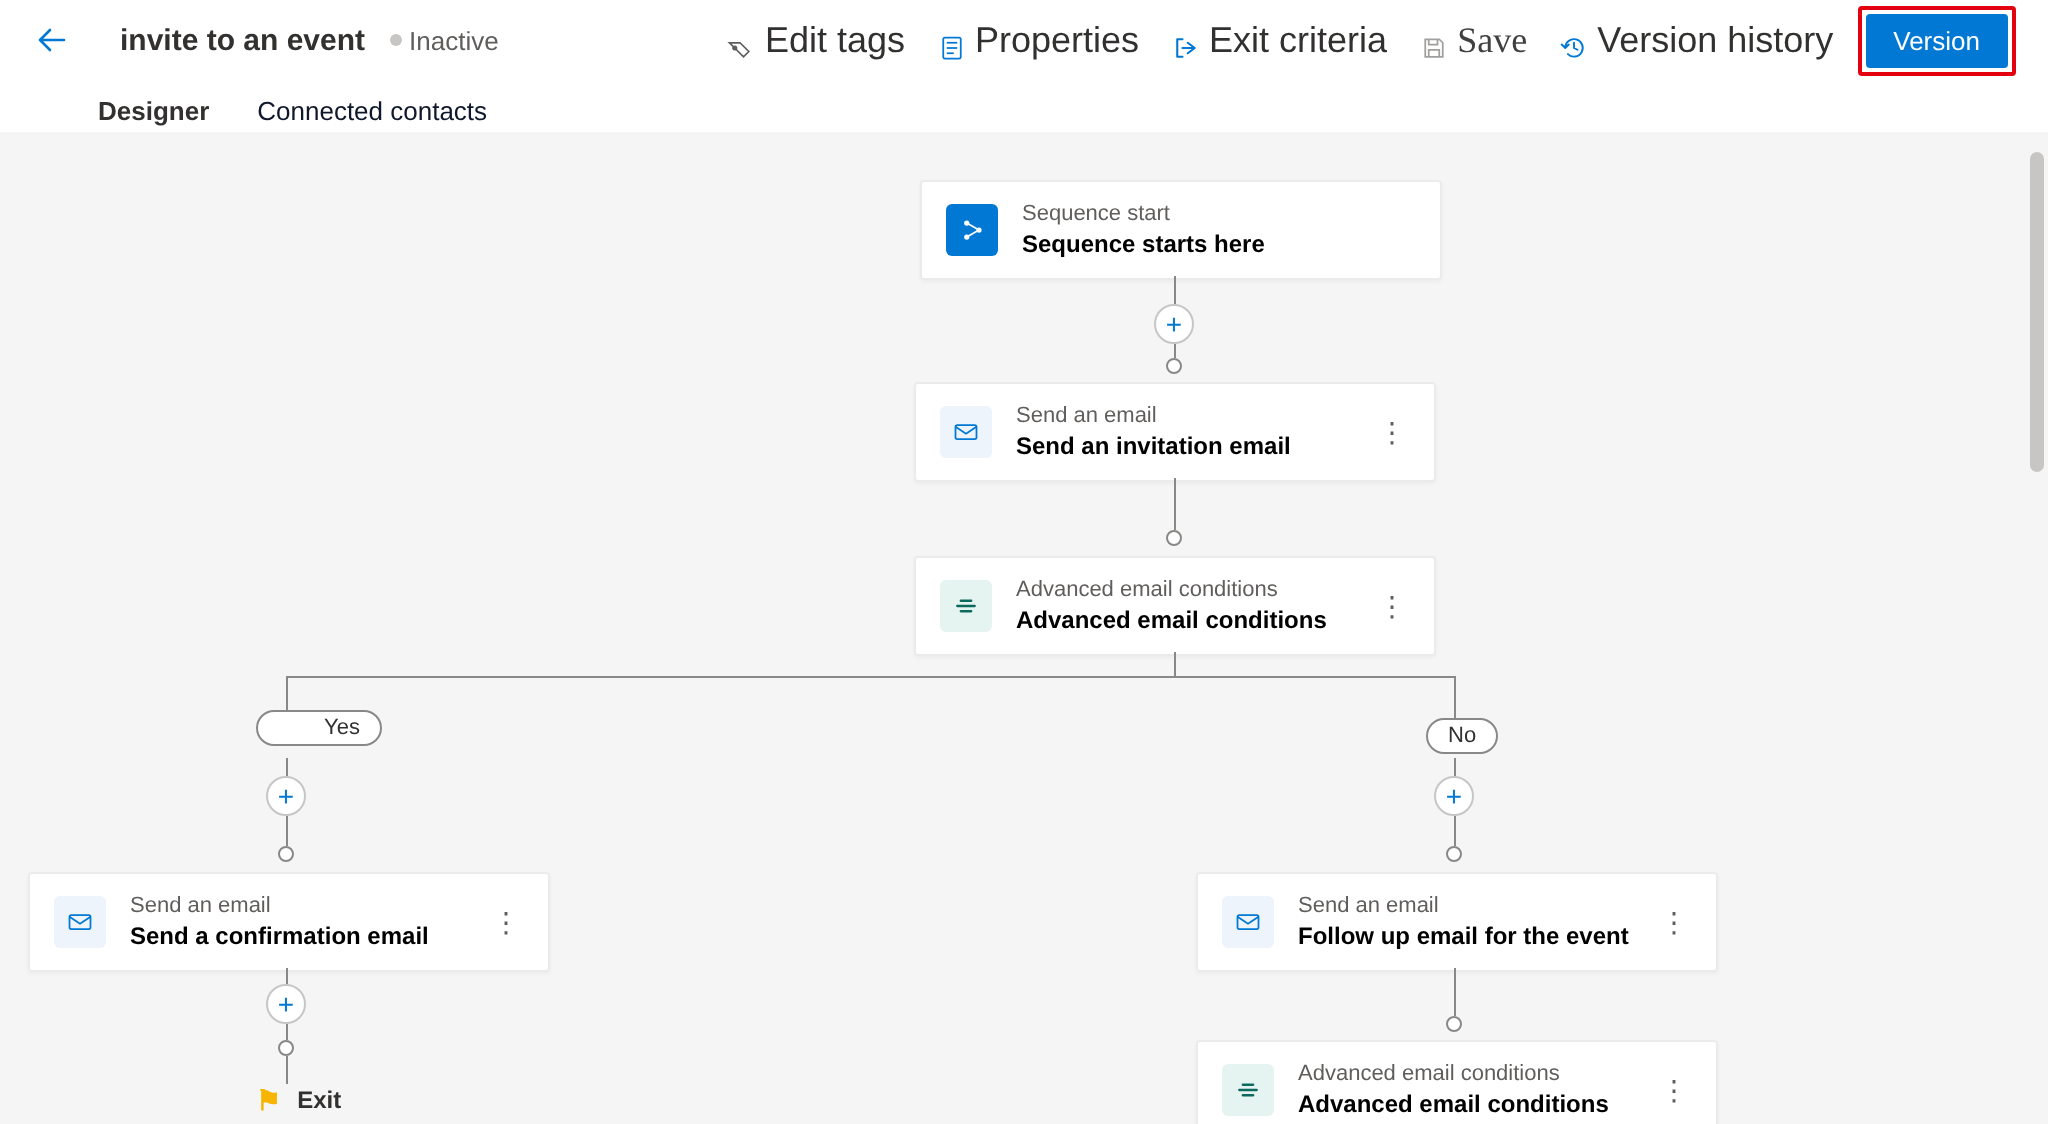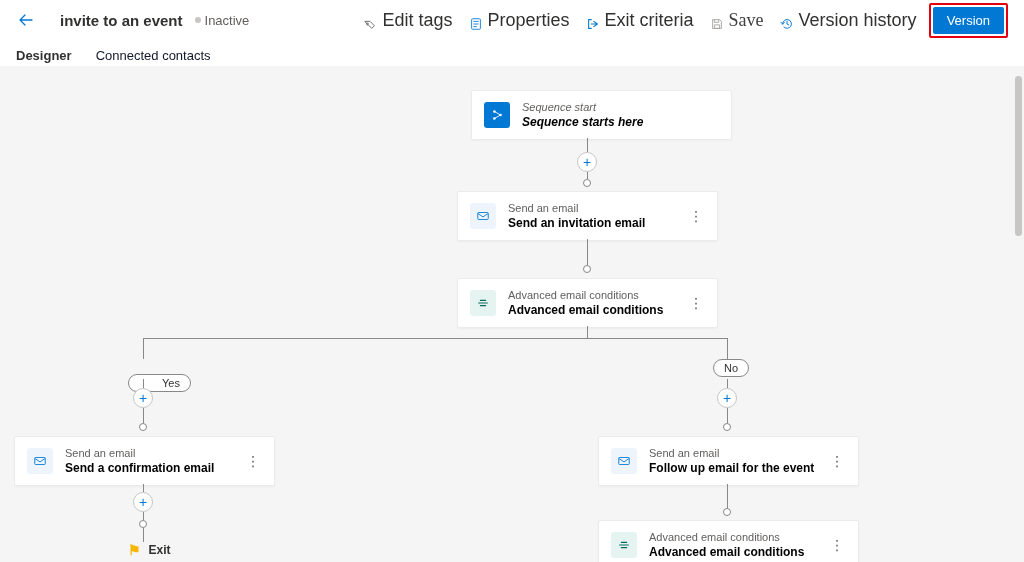--- a/index.html
+++ b/index.html
@@ -10,21 +10,21 @@
   .title { margin-left: 24px; font-size: 15px; font-weight: 600; }
   .status-dot { width:6px; height:6px; border-radius:50%; background:#c8c6c4; display:inline-block; margin:0 4px 0 12px; }
   .status-text { color:#605e5c; font-size:13px; }
   .spacer { flex:1; }
   .cmd { display:flex; align-items:flex-end; gap:5px; padding:5px 8px; cursor:pointer; color:#323130; font-size:18px; }
   .cmd.disabled { color:#404040;font-family:Liberation Serif, serif; }
   .cmd .ic { width:14px; height:14px; display:flex; align-items:center; justify-content:center; }
   .activate-wrap { border:2px solid #e3000f; padding:2px; margin-left:4px; border-radius:2px; }
   .activate-btn { background:#0078d4; color:#fff; padding:6px 14px; font-size:13px; cursor:pointer; border:none; border-radius:2px; }
   
-  .tabs { display:flex; padding:0 16px; border-bottom:6px solid #000000; gap:24px; }
+  .tabs { display:flex; padding:0 16px; border-bottom:6px solid #000000; gap:24px;margin-left:33px; }
   .tab { padding:8px 0 10px 0; cursor:pointer; font-size:13px; color:#0f172a; position:relative; }
   .tab.active { color:#323130; font-weight:600; }
   .tab.active::after { content:""; position:absolute; bottom:-1px; left:0; right:0; height:2px; background:#0078d4; }
   
   .canvas { position:absolute; top:66px; left:0; right:0; bottom:0; background:#f5f5f5; overflow:hidden; }
   .scroll-track { position:absolute; right:2px; top:10px; bottom:10px; width:8px; }
   .scroll-thumb { position:absolute; right:0; top:0; width:7px; height:160px; background:#c8c6c4; border-radius:4px; }
   
   .node { position:absolute; background:#fff; border:1px solid #edebe9; border-radius:2px; display:flex; align-items:center; padding:10px 12px; box-shadow:0 1px 2px rgba(0,0,0,0.04); }
   .node-icon { width:26px; height:26px; border-radius:3px; display:flex; align-items:center; justify-content:center; flex-shrink:0; margin-right:12px; }
@@ -110,21 +110,21 @@
 <div class="tabs">
   <div class="tab active">Designer</div>
   <div class="tab">Connected contacts</div>
 </div>
 
 <div class="canvas">
   <div class="scroll-track">
     <div class="scroll-thumb"></div>
   </div>
 
-  <div class="node" style="left:471px; top:24px; width:261px;font-style:italic;">
+  <div class="node" style="left:460px; top:24px; width:261px;">
     <div class="node-icon ni-blue">
       <svg width="14" height="14" viewBox="0 0 16 16">
           <circle cx="5" cy="4" r="1.5" fill="#fff"></circle>
           <circle cx="5" cy="12" r="1.5" fill="#fff"></circle>
           <circle cx="12" cy="8" r="1.5" fill="#fff"></circle>
           <path d="M5 4 L12 8 L5 12" stroke="#fff" stroke-width="1" fill="none"></path>
         </svg>
     </div>
     <div class="node-text">
       <div class="node-type">Sequence start</div>
@@ -163,21 +163,21 @@
       <div class="node-title">Advanced email conditions</div>
     </div>
     <div class="node-more">⋮</div>
   </div>
 
   <div class="line-v" style="left:587px; top:260px; height:12px;"></div>
   <div class="line-h" style="left:143px; top:272px; width:585px;"></div>
   <div class="line-v" style="left:143px; top:272px; height:21px;"></div>
   <div class="line-v" style="left:727px; top:272px; height:21px;"></div>
 
-  <div class="pill" style="left:128px; top:308px;padding-left:33px;">Yes</div>
+  <div class="pill" style="left:128px; top:289px;padding-left:33px;">Yes</div>
   <div class="line-v" style="left:143px; top:313px; height:9px;"></div>
   <div class="add-btn" style="left:133px; top:322px;">+</div>
   <div class="line-v" style="left:143px; top:342px; height:15px;"></div>
   <div class="dot" style="left:139px; top:357px;"></div>
 
   <div class="pill" style="left:713px; top:293px;">No</div>
   <div class="line-v" style="left:727px; top:313px; height:9px;"></div>
   <div class="add-btn" style="left:717px; top:322px;">+</div>
   <div class="line-v" style="left:727px; top:342px; height:15px;"></div>
   <div class="dot" style="left:723px; top:357px;"></div>

